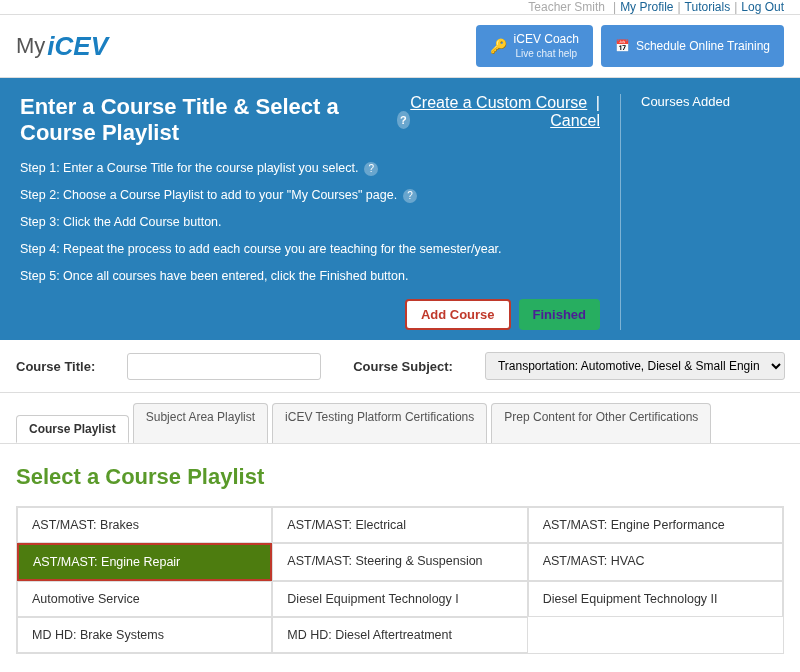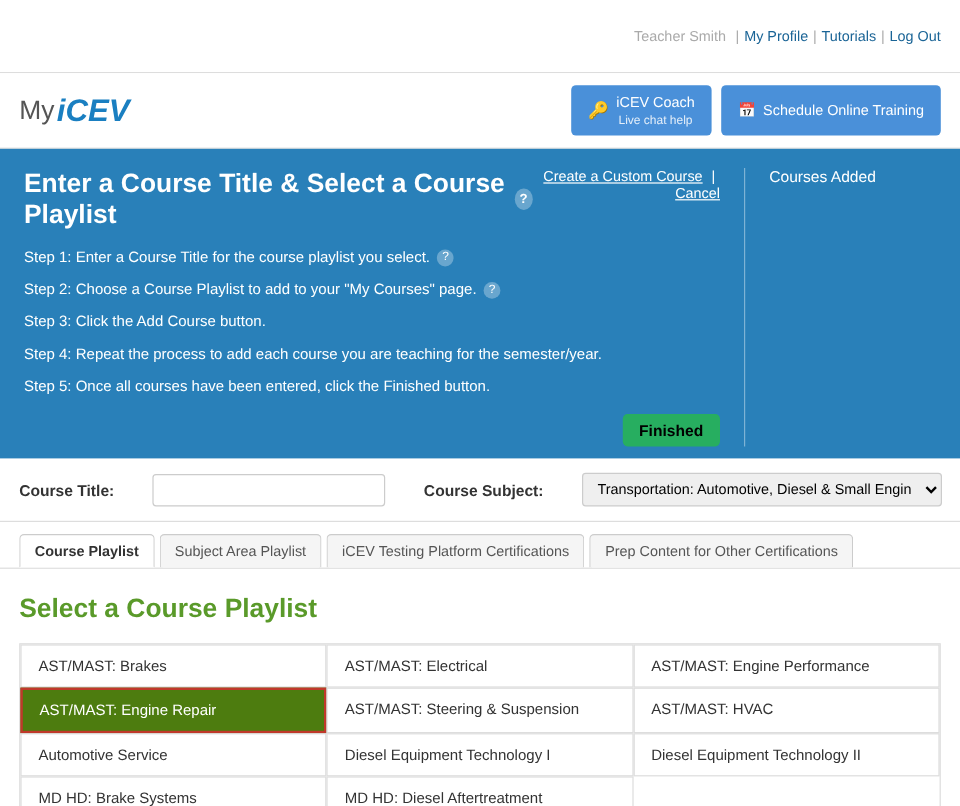--- a/index.html
+++ b/index.html
@@ -1,21 +1,21 @@
 <!DOCTYPE html>
 <html><head>
   <meta charset="utf-8">
   <style>
     * { box-sizing: border-box; margin: 0; padding: 0; }
     body { font-family: Arial, sans-serif; font-size: 13px; background: #fff; color: #333; width: 800px; }
 
     
     .top-nav {
       display: flex; justify-content: flex-end; align-items: center;
-      padding: 23px 16px; font-size: 12px; color: #555; border-bottom: 1px solid #ddd;
+      padding: 0 16px; font-size: 12px; color: #555; border-bottom: 1px solid #ddd;
     }
     .top-nav a { color: #1a6496; text-decoration: none; }
     .top-nav span { margin: 0 4px; color: #aaa; }
 
     .header-bar {
       display: flex; align-items: center; justify-content: space-between;
       padding: 10px 16px; background: #fff; border-bottom: 1px solid #ddd;
     }
     .logo { display: flex; align-items: center; }
     .logo-my { font-size: 22px; color: #555; font-weight: normal; margin-right: 2px; }
@@ -52,24 +52,24 @@
     .banner-right {
       display: flex; flex-direction: column; align-items: flex-start; min-width: 160px;
       border-left: 1px solid rgba(255,255,255,0.4); padding-left: 20px;
     }
     .courses-added-label { font-size: 13px; margin-bottom: 8px; }
     .btn-add-course {
       background: #fff; color: #c0392b; border: 2px solid #c0392b;
       border-radius: 4px; padding: 6px 14px; font-size: 13px; font-weight: bold; cursor: pointer;
     }
     .btn-finished {
-      background: #27ae60; color: #000000; border: none;
+      background: #27ae60; color: #4c1d95; border: none;
       border-radius: 4px; padding: 6px 14px; font-size: 13px; font-weight: bold; cursor: pointer;
     }
-    .banner-links { font-size: 12px; text-align: right; margin-bottom: 4px; }
+    .banner-links { font-size: 16px; text-align: right; margin-bottom: 4px; }
     .banner-links a { color: #fff; text-decoration: underline; }
     .banner-links span { margin: 0 4px; }
 
     
     .course-title-row {
       display: flex; align-items: center; padding: 12px 16px; gap: 32px; border-bottom: 1px solid #ddd;
     }
     .course-title-row label { font-size: 13px; font-weight: bold; white-space: nowrap; }
     .course-title-input {
       border: 1px solid #ccc; border-radius: 3px; padding: 5px 8px; font-size: 13px; width: 220px;
@@ -78,21 +78,21 @@
     .course-subject-select {
       border: 1px solid #ccc; border-radius: 3px; padding: 5px 8px; font-size: 12px; width: 300px; cursor: pointer;
     }
 
     
     .tabs-row { display: flex; flex-wrap: wrap; gap: 4px; padding: 10px 16px 0 16px; border-bottom: 1px solid #ddd; }
     .tab {
       padding: 6px 12px; border: 1px solid #ccc; border-bottom: none;
       border-radius: 4px 4px 0 0; background: #f5f5f5; cursor: pointer; font-size: 12px; color: #555;
     }
-    .tab.active { background: #fff; border-bottom: 1px solid #fff; color: #333; font-weight: bold; }
+    .tab.active { background: #fff; border-bottom: 1px solid #fff; color: #333; font-weight: bold; margin-top: 12px; }
 
     
     .main-content { padding: 20px 16px; }
     .section-title { font-size: 22px; color: #5a9a2a; font-weight: bold; margin-bottom: 16px; }
 
     
     .playlist-grid {
       display: grid; grid-template-columns: repeat(3, 1fr);
       border: 1px solid #ddd; border-collapse: collapse;
     }
@@ -163,20 +163,21 @@
         <span>Step 3: Click the Add Course button.</span>
       </li>
       <li>
         <span>Step 4: Repeat the process to add each course you are teaching for the semester/year.</span>
       </li>
       <li>
         <span>Step 5: Once all courses have been entered, click the Finished button.</span>
       </li>
     </ul>
     <div style="display:flex;justify-content:flex-end;gap:8px;margin-top:10px;">
+      <button class="btn-add-course">Add Course</button>
       <button class="btn-finished">Finished</button>
     </div>
   </div>
   <div class="banner-right">
     <span class="courses-added-label">Courses Added</span>
   </div>
 </div>
 
 <div class="course-title-row">
   <label>Course Title:</label>

